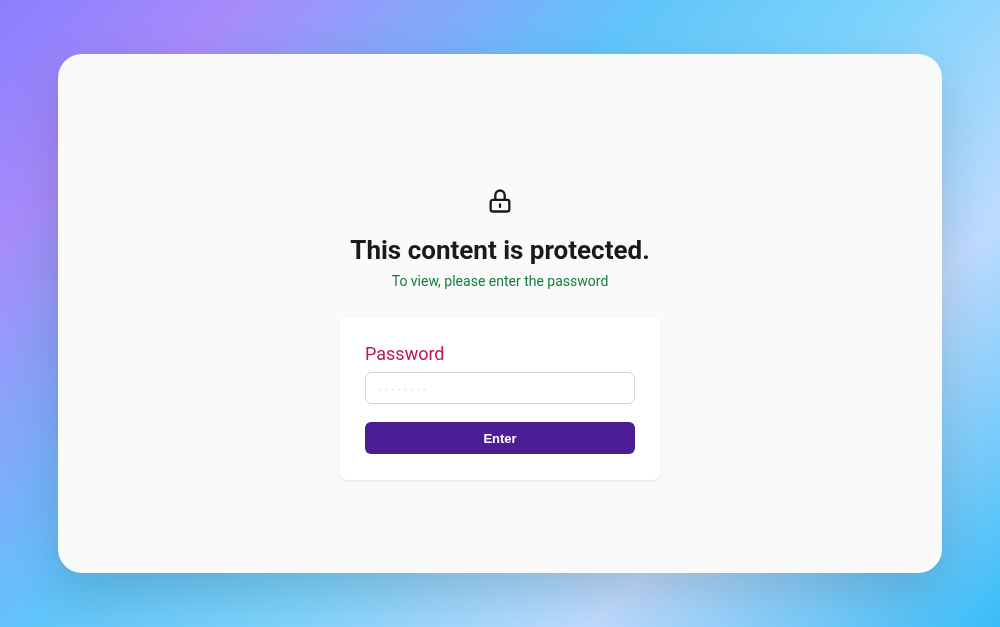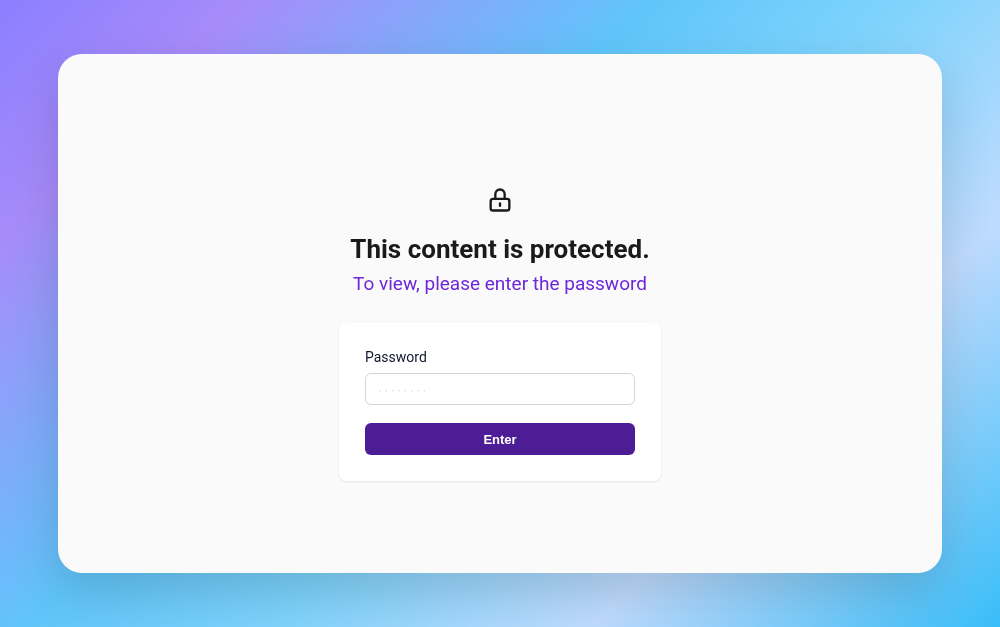--- a/index.html
+++ b/index.html
@@ -45,37 +45,37 @@
     }
 
     .title {
       font-size: 26px;
       font-weight: 700;
       color: #1a1a1a;
       margin-bottom: 8px;
     }
 
     .subtitle {
-      font-size: 19px;
-      color: #6d28d9;
+      font-size: 14px;
+      color: #15803d;
       margin-bottom: 28px;
     }
 
     .form-card {
       background: #ffffff;
       border-radius: 8px;
       box-shadow: 0 1px 3px rgba(0, 0, 0, 0.06), 0 1px 2px rgba(0, 0, 0, 0.04);
       padding: 26px;
       width: 322px;
     }
 
     .label {
       display: block;
-      font-size: 14px;
-      color: #0f172a;
+      font-size: 18px;
+      color: #be185d;
       margin-bottom: 8px;
     }
 
     .password-input {
       width: 100%;
       height: 32px;
       border: 1px solid #d1d5db;
       border-radius: 6px;
       padding: 0 12px;
       font-size: 13px;

